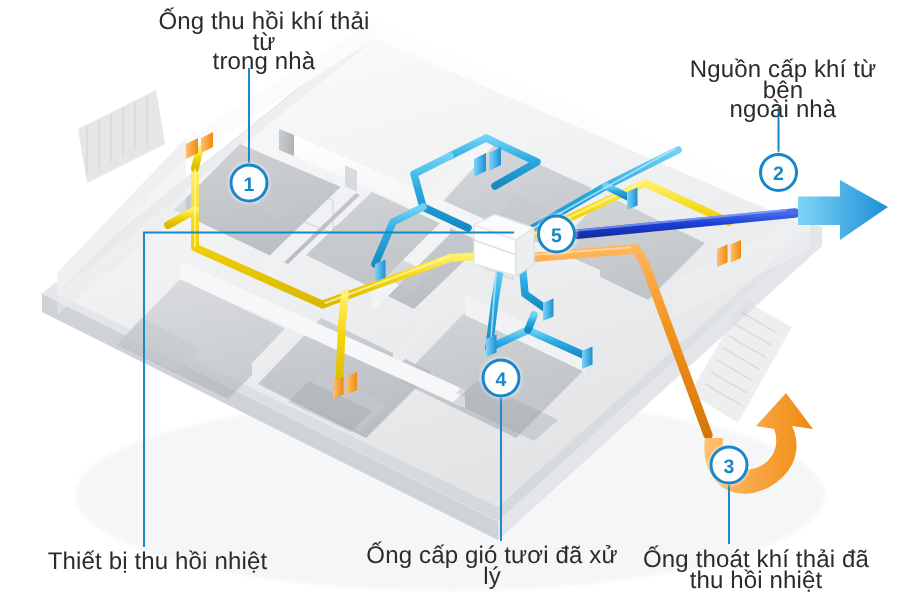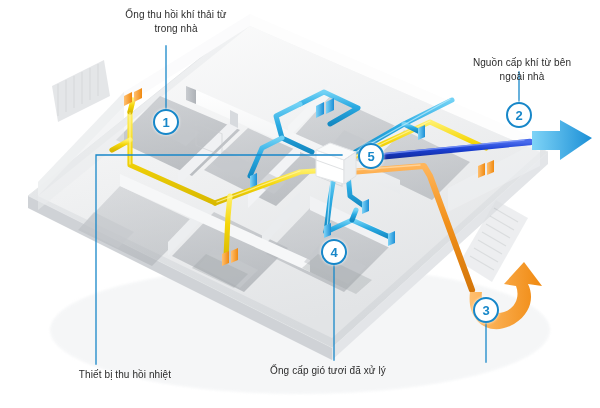--- a/index.html
+++ b/index.html
@@ -17,31 +17,31 @@
   }
   svg.layer {
     position: absolute;
     left: 0; top: 0;
     width: 600px; height: 408px;
     overflow: visible;
   }
   .callout {
     position: absolute;
     color: #2b2b2b;
-    font-size: 10px;
+    font-size: 16px;
     line-height: 13.5px;
     text-align: center;
     white-space: pre-line;
     letter-spacing: .1px;
   }
   #cl-1 { left: 96px;  top: 8px;   width: 160px; }
-  #cl-2 { left: 452px; top: 56px;  width: 140px; text-align: center; }
+  #cl-2 { left: 452px; top: 40px;  width: 140px; text-align: center; }
   #cl-3 { left: 424px; top: 367px; width: 160px; }
   #cl-4 { left: 238px; top: 364px; width: 180px; }
-  #cl-5 { left: 40px;  top: 368px; width: 170px; }
+  #cl-5 { left: 20px;  top: 368px; width: 170px; }
 
   .marker {
     position: absolute;
     width: 26px; height: 26px;
     border-radius: 50%;
     background: #ffffff;
     border: 2.2px solid #1787c9;
     color: #1787c9;
     font-size: 13px;
     font-weight: bold;
@@ -322,16 +322,18 @@
   <div class="marker" id="mk-1">1</div>
   <div class="marker" id="mk-2">2</div>
   <div class="marker" id="mk-3">3</div>
   <div class="marker" id="mk-4">4</div>
   <div class="marker" id="mk-5">5</div>
 
   <div class="callout" id="cl-1">Ống thu hồi khí thải từ
 trong nhà</div>
   <div class="callout" id="cl-2">Nguồn cấp khí từ bên
 ngoài nhà</div>
+  <div class="callout" id="cl-3">Ống thoát khí thải đã
+thu hồi nhiệt</div>
   <div class="callout" id="cl-4">Ống cấp gió tươi đã xử lý</div>
   <div class="callout" id="cl-5">Thiết bị thu hồi nhiệt</div>
 
 </div>
 
 </body></html>

